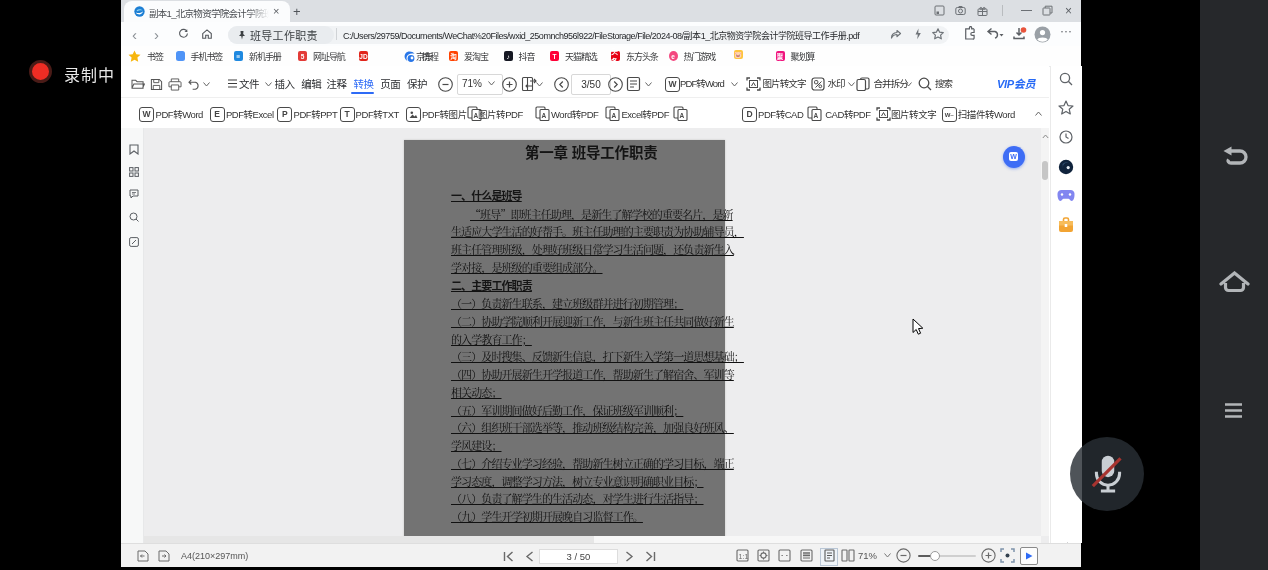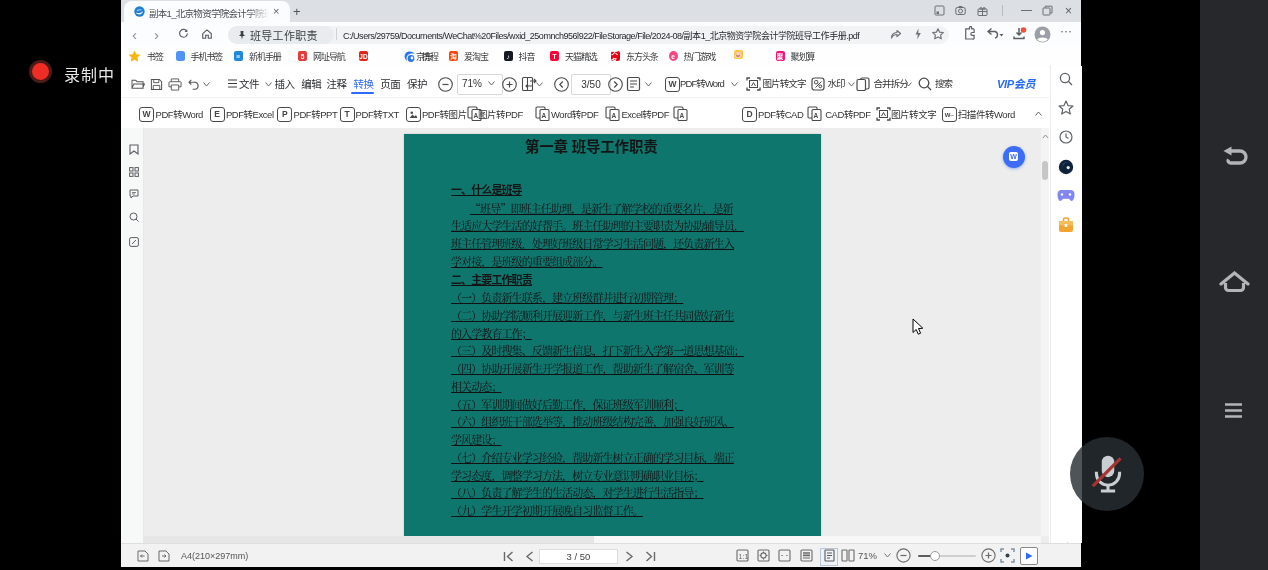--- a/index.html
+++ b/index.html
@@ -27,21 +27,21 @@
 .bi{width:9px;height:10px;border-radius:2px;flex:0 0 9px;display:flex;align-items:center;justify-content:center;color:#fff;font-size:6.5px;font-weight:bold;letter-spacing:0;}
 
 #tb1{left:0;top:66px;width:928px;height:31px;background:#fff;border-bottom:1px solid #efefef;}
 #tb2{left:0;top:98px;width:928px;height:30px;background:#fff;border-bottom:1px solid #e7e7e7;}
 .m1{top:10px;font-size:10.5px;letter-spacing:-0.5px;color:#2b2d30;}
 .t2{top:9px;font-size:9.5px;letter-spacing:-0.45px;color:#333;}
 .ibx{width:13px;height:13px;border:1.2px solid #4a4a4a;border-radius:3px;display:inline-flex;align-items:center;justify-content:center;font-size:8.5px;font-weight:bold;color:#444;}
 
 #main{left:0;top:128px;width:928px;height:415px;background:#ededee;}
 #sidebar{left:0;top:0;width:22px;height:415px;background:#f7f8f8;border-right:1px solid #e7e8e9;}
-#page{left:282.5px;top:6px;width:417px;height:409px;background:#0f766e;box-shadow:0 0 2px rgba(0,0,0,.18);}
+#page{left:282.5px;top:12px;width:321px;height:409px;background:#737373;box-shadow:0 0 2px rgba(0,0,0,.18);}
 #vscroll{left:920px;top:0;width:8px;height:408px;background:#f4f4f4;}
 #vthumb{left:1px;top:33px;width:6px;height:19px;background:#c6c6c6;border-radius:3px;}
 #hthumb{left:23px;top:408px;width:450px;height:7px;background:#e6e6e6;border-right:1px solid #cccccc;}
 #htrack{left:473px;top:408px;width:447px;height:7px;background:#f7f7f7;}
 
 #doc{position:absolute;left:47.5px;top:47px;width:284px;font-family:"Noto Serif CJK SC","Noto Serif SC","Liberation Serif",serif;
  font-size:11px;line-height:17.72px;color:#111;letter-spacing:-0.9px;white-space:nowrap;text-decoration:underline;}
 .hd{font-family:"Liberation Sans","Noto Sans CJK SC","Noto Sans SC",sans-serif;font-weight:bold;letter-spacing:-0.9px;font-size:11px;color:#151515;}
 #title{position:absolute;left:0;top:3px;width:375.5px;line-height:20px;text-align:center;font-family:"Liberation Sans","Noto Sans CJK SC","Noto Sans SC",sans-serif;
  font-weight:bold;font-size:14.5px;color:#141414;letter-spacing:-0.2px;}

